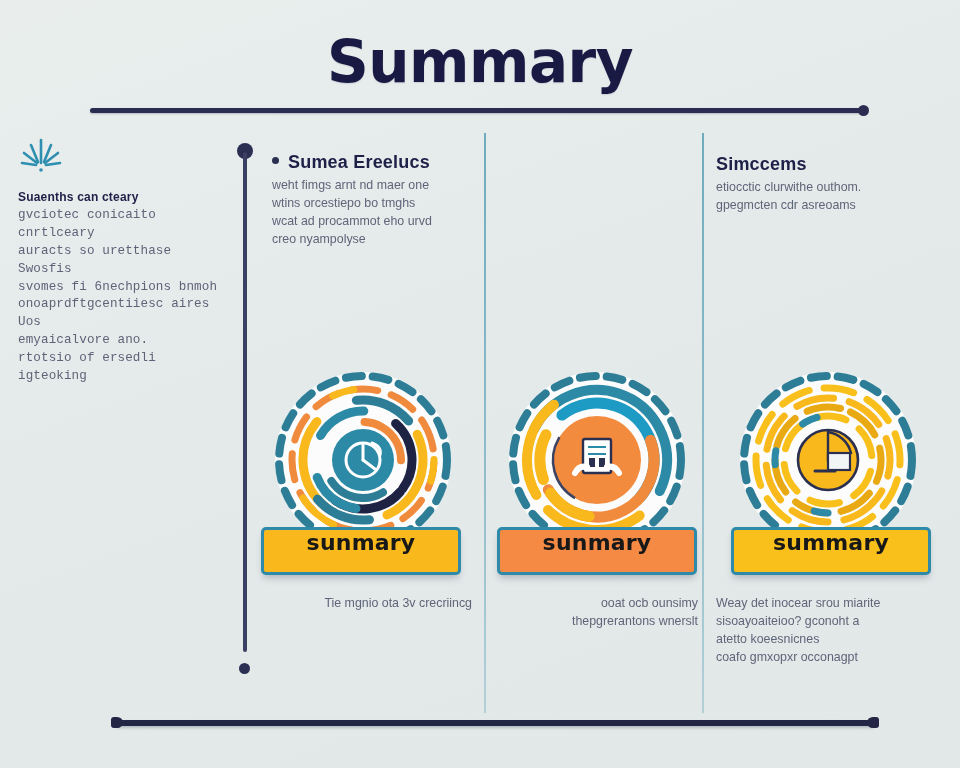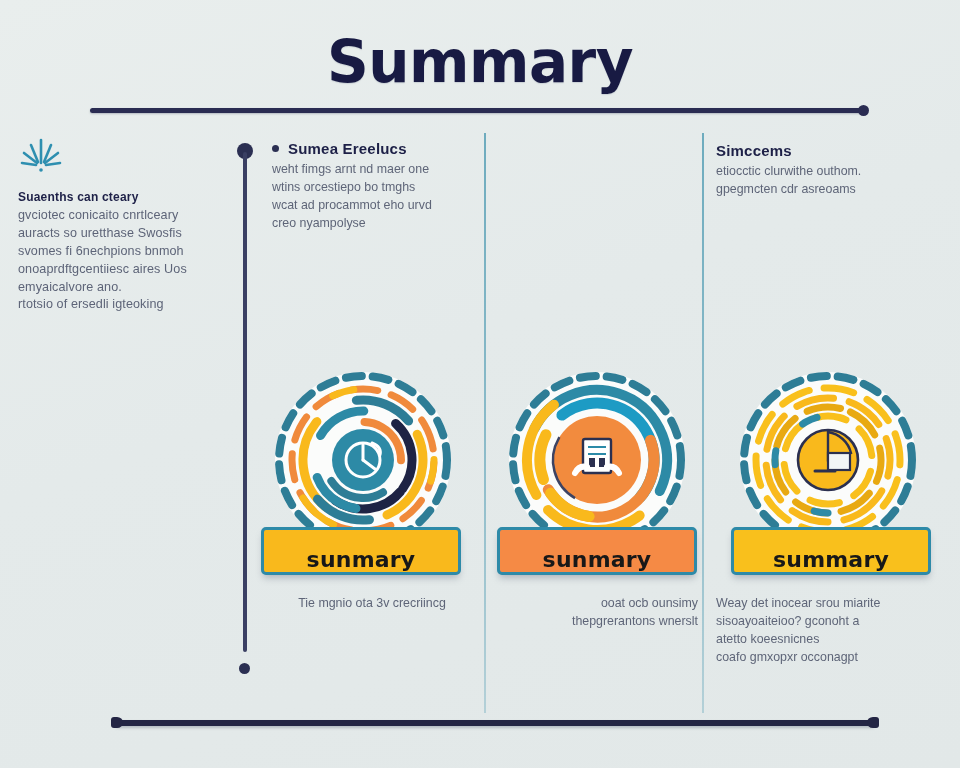--- a/index.html
+++ b/index.html
@@ -98,34 +98,35 @@
     font-weight: bold;
     color: #1d2047;
     letter-spacing: .2px;
   }
   .left-block p {
     margin: 0;
     font-size: 12.6px;
     line-height: 1.42;
     color: #5d6478;
     letter-spacing: .1px;
+    font-family: Liberation Mono, monospace;
   }
   .lb1 { top: 136px; }
   .lb2 { top: 356px; }
   .lb3 { top: 552px; }
   .lb2 p { text-align: center; }
 
   
   .col { position: absolute; top: 140px; }
   .col.c1 { left: 272px; width: 196px; }
   .col.c2 { left: 498px; width: 196px; }
   .col.c3 { left: 716px; width: 200px; }
   .col h4 {
-    margin: 0 0 4px 0;
-    font-size: 15px;
+    margin: 12px 0 4px 0;
+    font-size: 18px;
     font-weight: bold;
     color: #1d2047;
     letter-spacing: .2px;
   }
   .col p {
     margin: 0;
     font-size: 12.4px;
     line-height: 1.45;
     color: #5e6578;
   }
@@ -145,35 +146,35 @@
   .circle-wrap svg { display: block; }
 
   
   .banner {
     position: absolute;
     top: 527px;
     width: 200px; height: 48px;
     border: 3px solid #2e8aa8;
     border-radius: 5px;
     box-sizing: border-box;
-    display: flex; align-items: flex-end; justify-content: center;
+    display: flex; align-items: flex-start; justify-content: center;
     font-family: "DejaVu Sans", sans-serif;
     font-weight: bold;
     font-size: 22px;
     color: #181818;
     letter-spacing: .2px;
     box-shadow: 0 5px 7px -2px rgba(110,120,135,.45);
   }
   .banner.b1 { left: 261px; background: #f9b91c; }
   .banner.b2 { left: 497px; background: #f58a45; }
   .banner.b3 { left: 731px; background: #f9c01c; }
 
   
   .foot { position: absolute; top: 595px; font-size: 12.4px; line-height: 1.45; color: #5e6578; }
-  .foot.f1 { left: 272px; width: 200px; text-align: center; }
+  .foot.f1 { left: 272px; width: 200px; text-align: right; }
   .foot.f2 { left: 498px; width: 200px; text-align: right; }
   .foot.f3 { left: 716px; width: 206px; }
 </style>
 </head>
 <body>
 
 <div id="page">
 
   <div class="title">Summary</div>
   <div class="rule-top">

